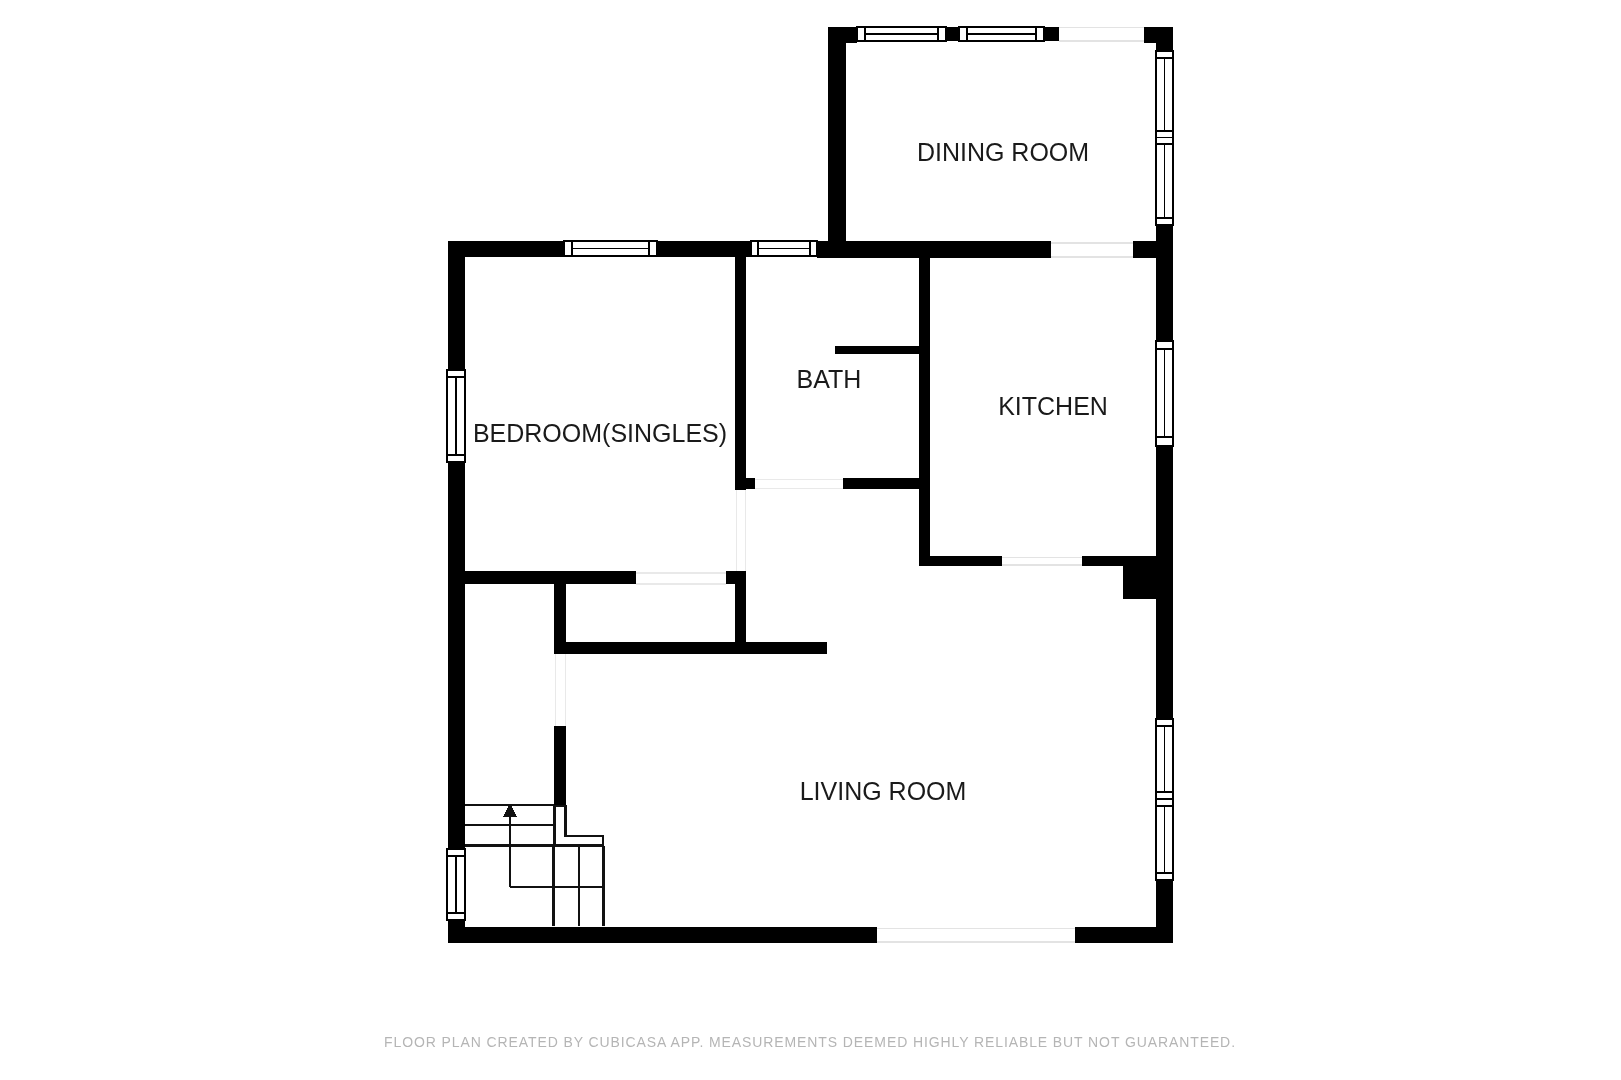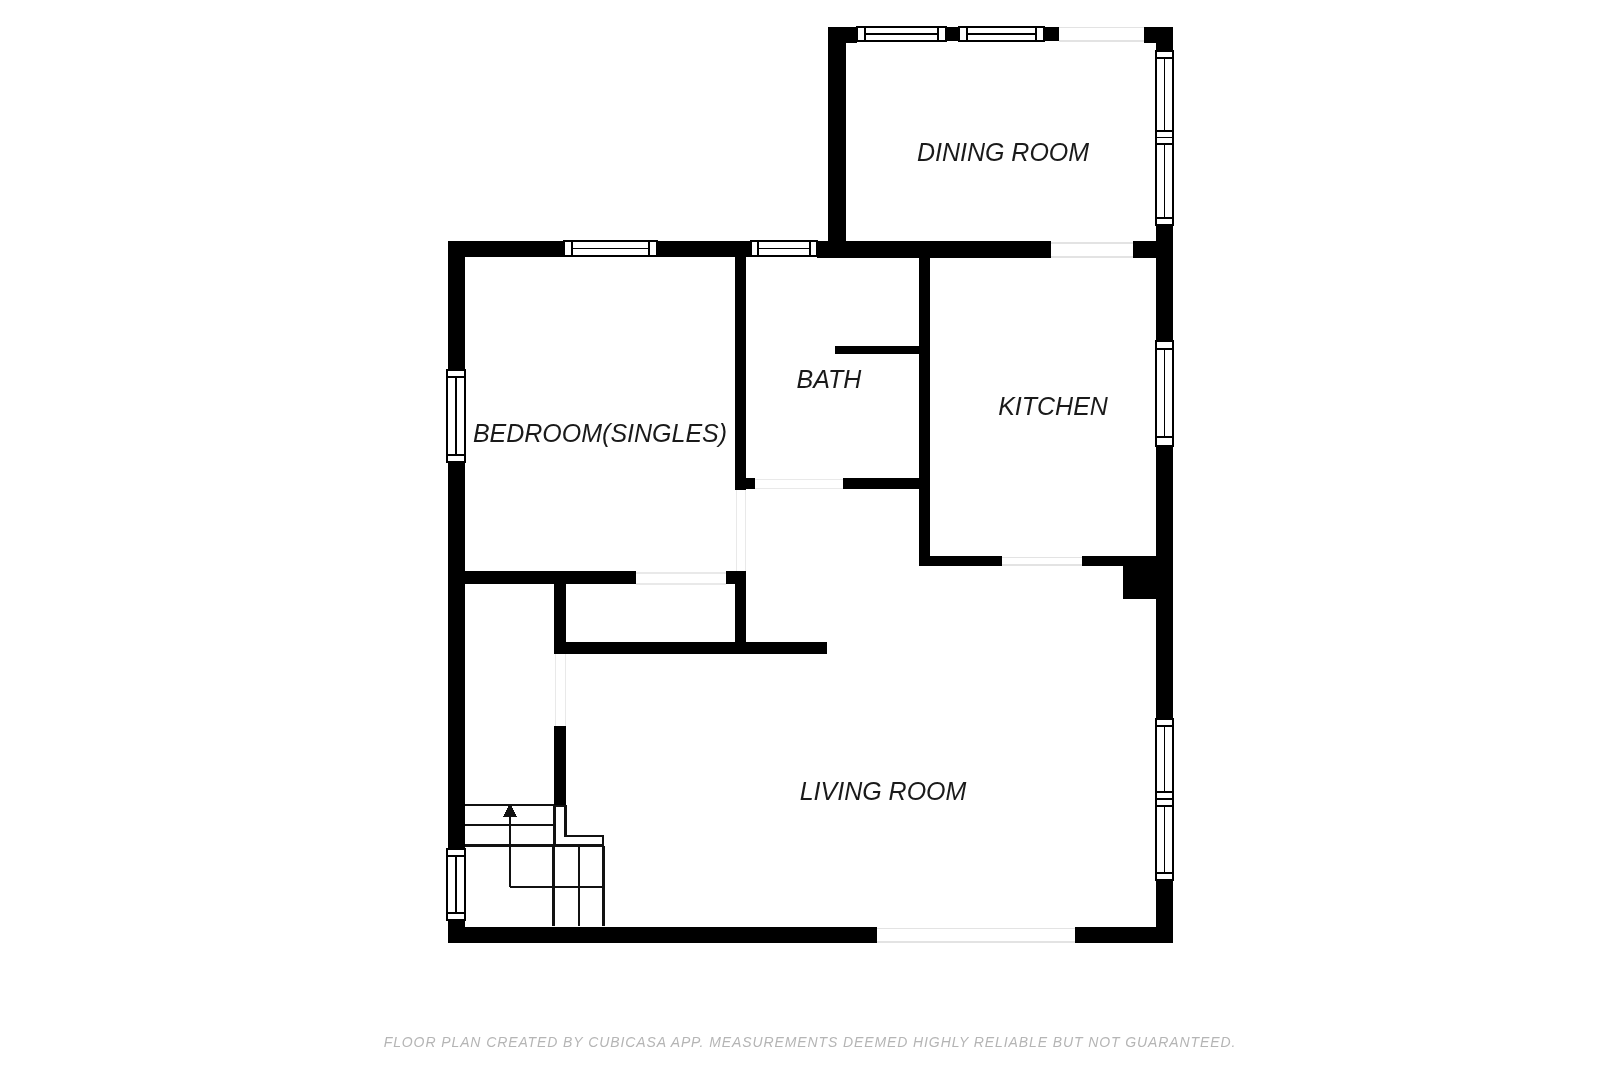--- a/index.html
+++ b/index.html
@@ -1,17 +1,17 @@
 <!DOCTYPE html>
 <html><head>
 <meta charset="utf-8">
 <style>
   html,body{margin:0;padding:0;background:#ffffff;}
   .page{position:relative;width:1606px;height:1080px;background:#ffffff;overflow:hidden;
-        font-family:"Liberation Sans", sans-serif;font-style:italic;}
+        font-family:"Liberation Sans", sans-serif;}
   svg{position:absolute;left:0;top:0;}
   text{font-family:"Liberation Sans", sans-serif;}
 </style>
 </head>
 <body>
 <div class="page">
 <svg width="1621" height="1080" viewBox="0 0 1621 1080" shape-rendering="crispEdges">
 
   <rect x="0" y="0" width="1621" height="1080" fill="#ffffff"></rect>
 

